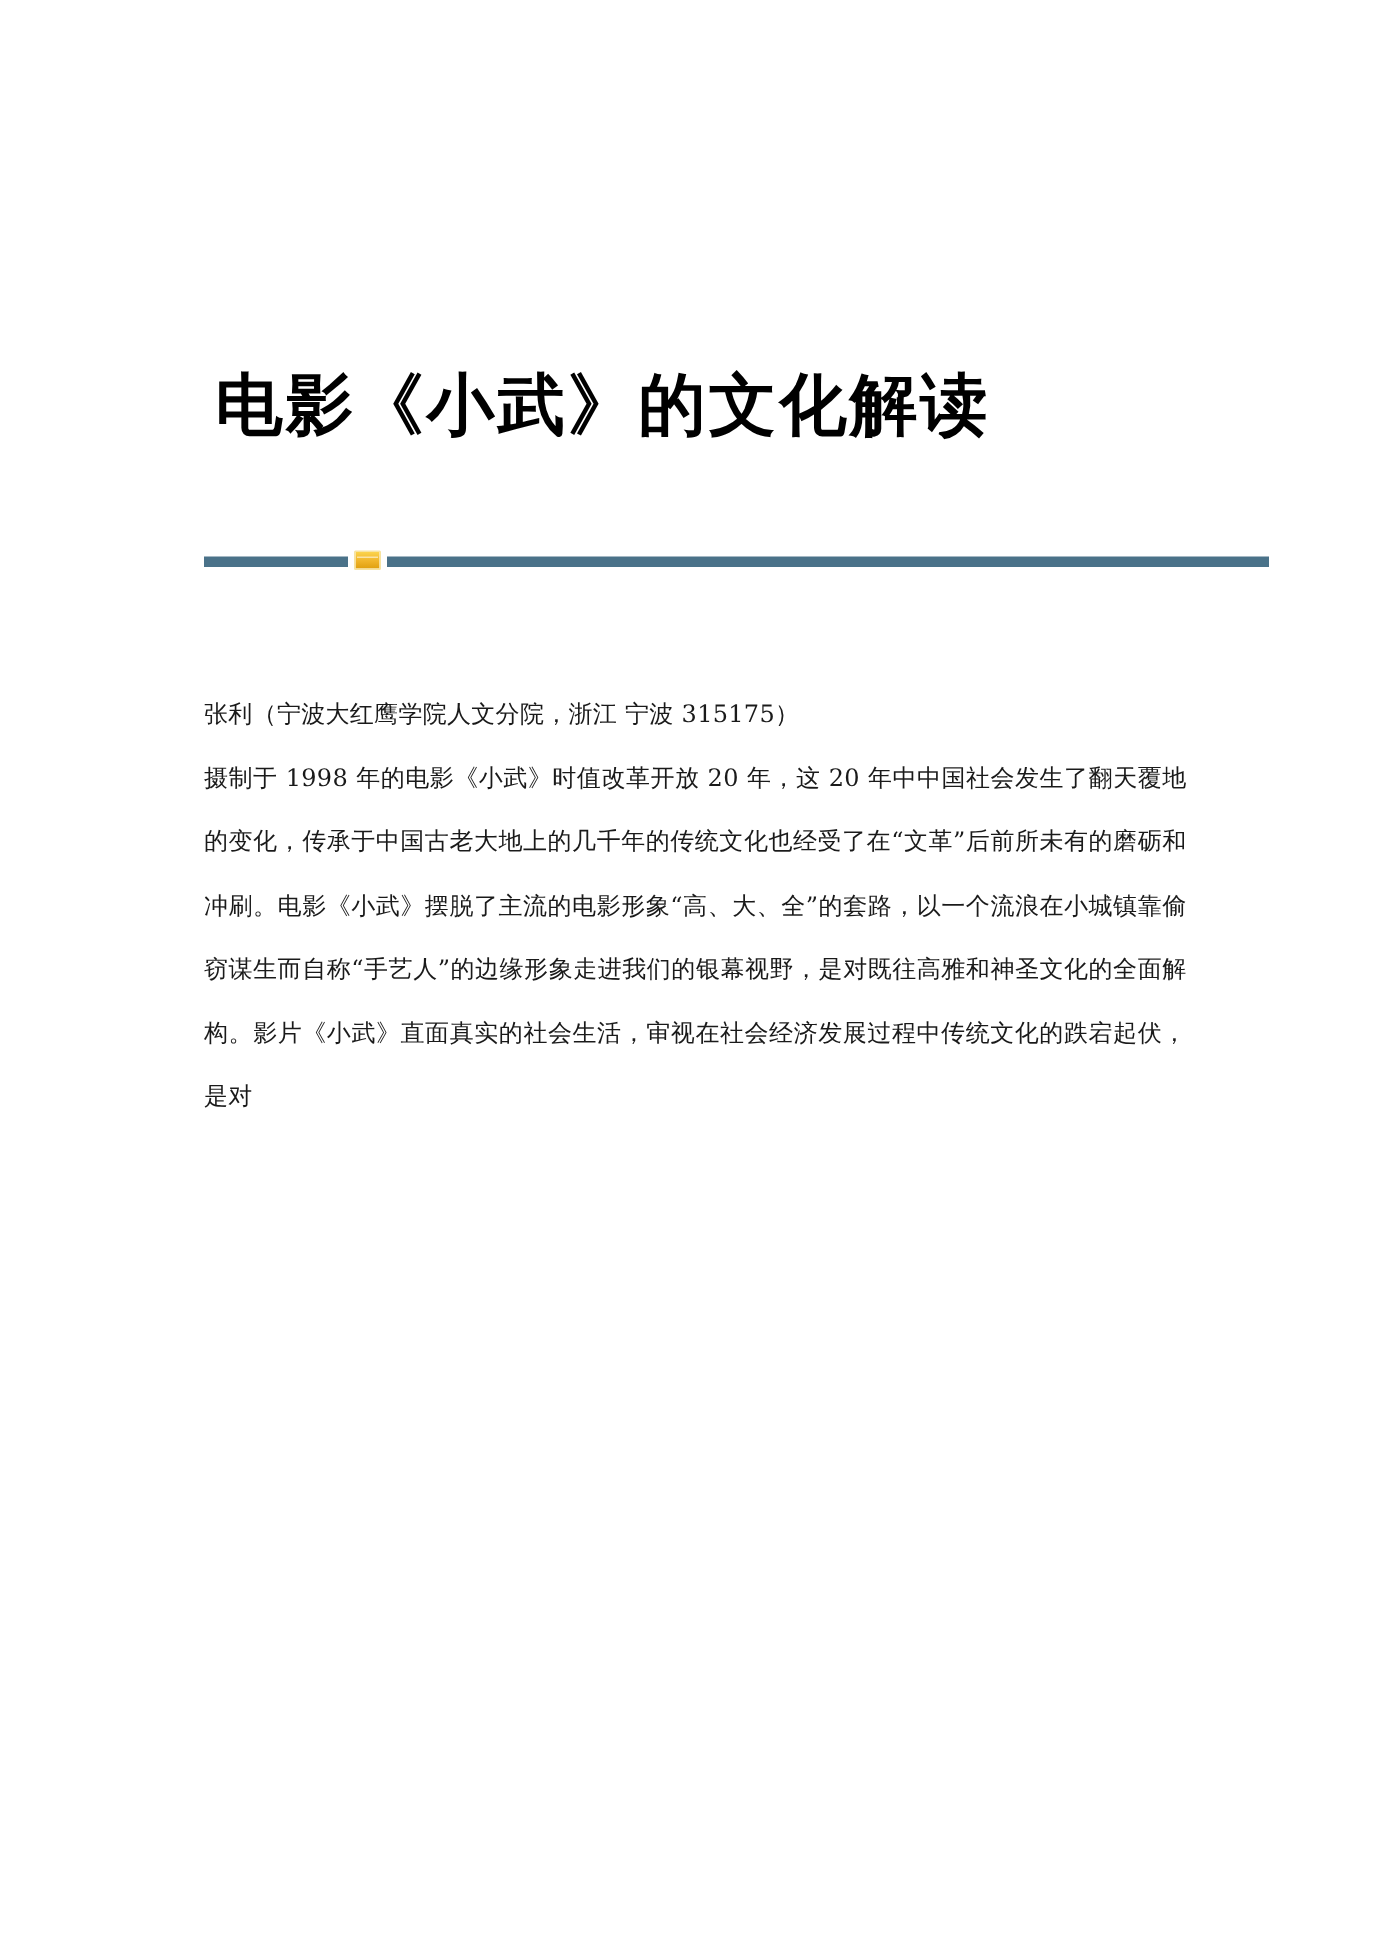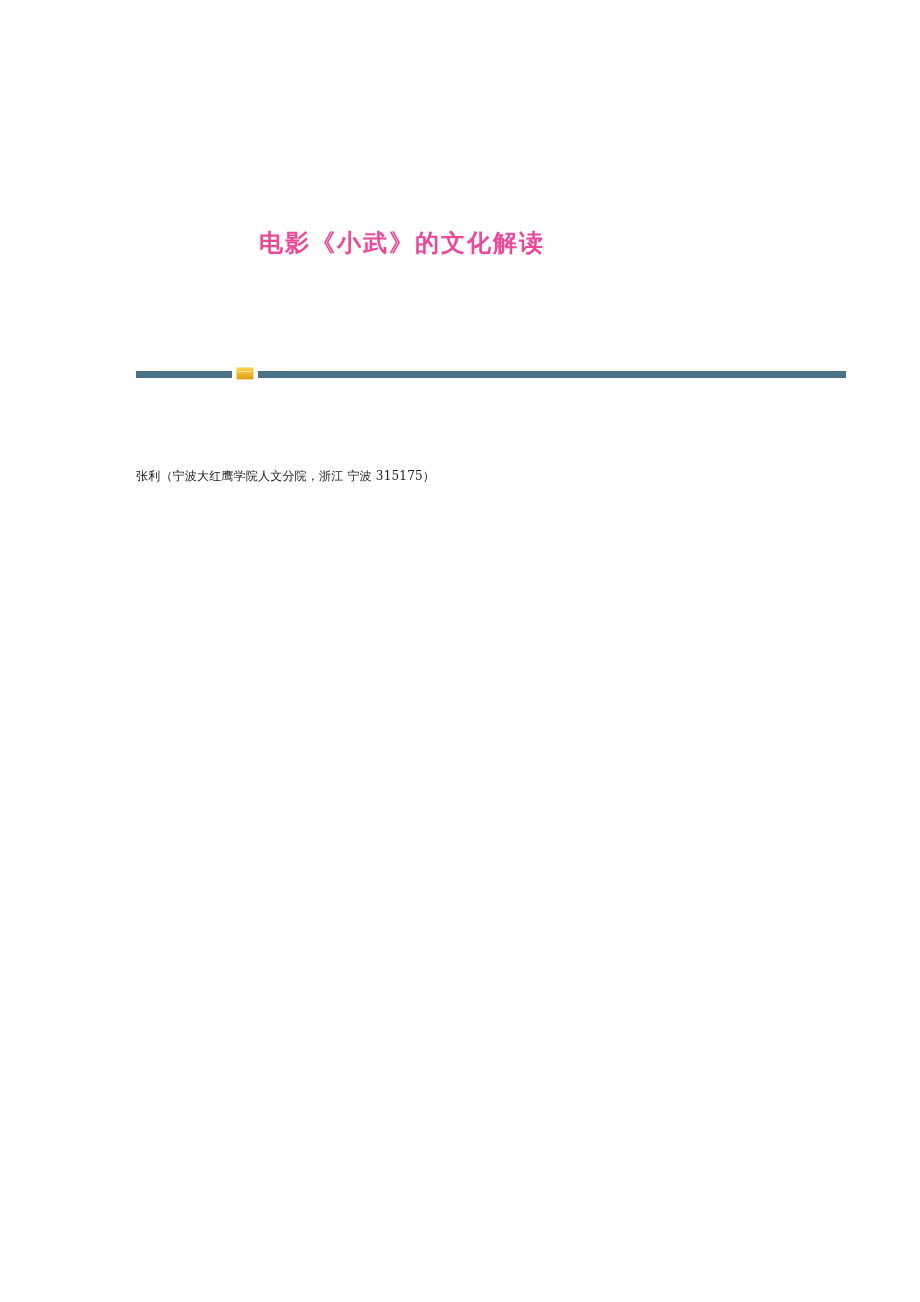--- a/index.html
+++ b/index.html
@@ -23,25 +23,25 @@
   }
 
   
   .doc-title {
     position: absolute;
     left: 0;
     top: 212px;
     width: 804px;
     text-align: center;
     font-family: "DejaVu Serif", "Liberation Serif", serif;
-    font-size: 24px;
+    font-size: 45px;
     font-weight: 700;
     letter-spacing: 2px;
     line-height: 1.25;
-    color: #ec4899;
+    color: #000000;
     white-space: nowrap;
   }
 
   
   .divider-wrap {
     position: absolute;
     left: 136px;
     top: 367px;
     width: 710px;
     height: 14px;
@@ -77,21 +77,21 @@
 
   
   .content {
     position: absolute;
     left: 136px;
     top: 455px;
     width: 655px;
   }
   .para {
     font-family: "DejaVu Serif", "Liberation Serif", serif;
-    font-size: 12px;
+    font-size: 16px;
     line-height: 42.5px;
     text-align: justify;
     text-justify: inter-ideograph;
     color: #1a1a1a;
     margin: 0 0 0 0;
     letter-spacing: 0.2px;
   }
   .para + .para { margin-top: 0; }
   .para.author   { white-space: nowrap; }
   .para.keys     { white-space: nowrap; }
@@ -108,16 +108,17 @@
     <div class="divider-badge"></div>
     <div class="divider-seg right"></div>
   </div>
 
   <div class="content">
 
     <p class="para author">张利（宁波大红鹰学院人文分院，浙江  宁波  315175）</p>
 
 
 
+    <p class="para body">摄制于 1998 年的电影《小武》时值改革开放 20 年，这 20 年中中国社会发生了翻天覆地的变化，传承于中国古老大地上的几千年的传统文化也经受了在“文革”后前所未有的磨砺和冲刷。电影《小武》摆脱了主流的电影形象“高、大、全”的套路，以一个流浪在小城镇靠偷窃谋生而自称“手艺人”的边缘形象走进我们的银幕视野，是对既往高雅和神圣文化的全面解构。影片《小武》直面真实的社会生活，审视在社会经济发展过程中传统文化的跌宕起伏，是对</p>
 
   </div>
 
 </div>
 
 </body></html>

